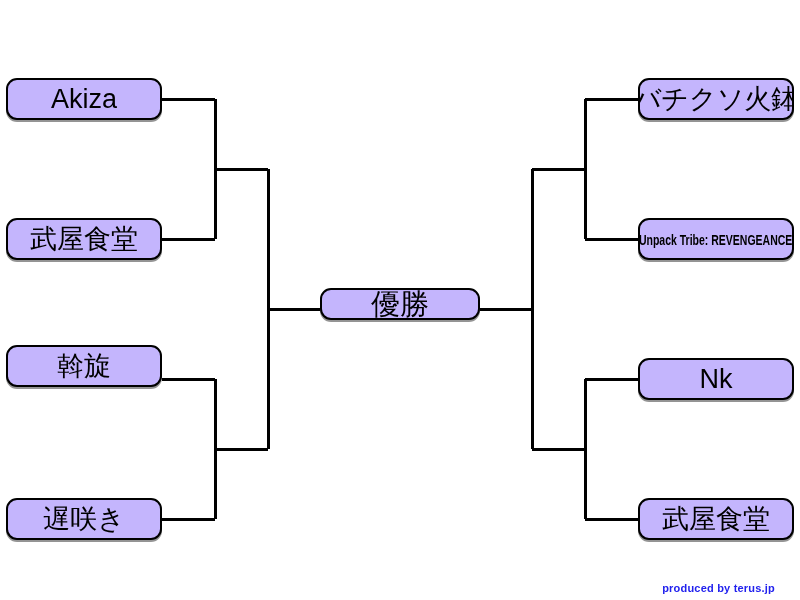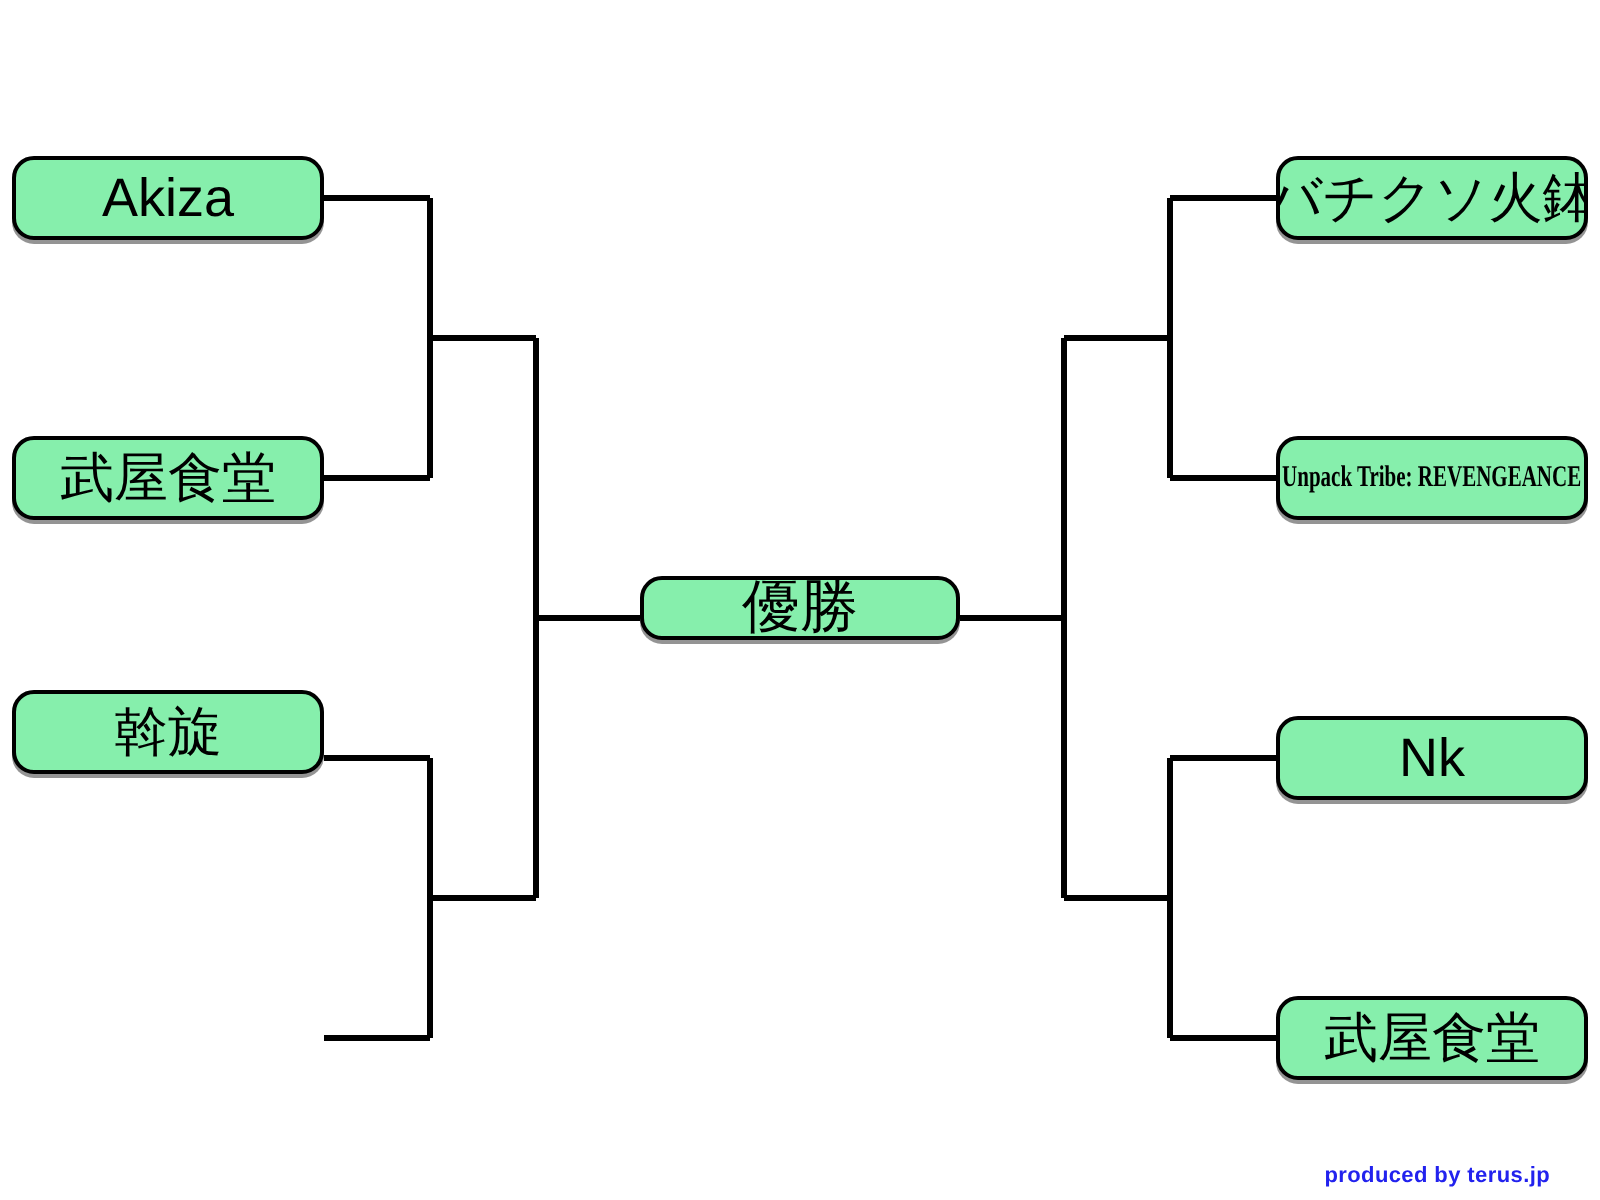--- a/index.html
+++ b/index.html
@@ -31,21 +31,21 @@
     top: 0;
     width: 800px;
     height: 600px;
     pointer-events: none;
   }
 
   
   .entry-box {
     position: absolute;
     box-sizing: border-box;
-    background: #86efac;
+    background: #c4b5fd;
     border: 2px solid #000000;
     border-radius: 11px;
     box-shadow: 0 2px 0 0 rgba(0,0,0,0.42);
     display: flex;
     align-items: center;
     justify-content: center;
     overflow: hidden;
   }
 
   .entry-label {
@@ -88,21 +88,21 @@
   }
 
   
   #box-left-1 { left: 6px;   top: 78px;  }
   #box-left-2 { left: 6px;   top: 218px; }
   #box-left-3 { left: 6px;   top: 345px; }
   #box-left-4 { left: 6px;   top: 498px; }
 
   
   #box-right-1 { left: 638px; top: 78px;  }
-  #box-right-2 { left: 638px; top: 218px; font-family: Liberation Serif, serif; }
+  #box-right-2 { left: 638px; top: 218px; }
   #box-right-3 { left: 638px; top: 358px; }
   #box-right-4 { left: 638px; top: 498px; }
 
   
   #footer-credit {
     position: absolute;
     right: 25px;
     bottom: 6px;
     font-size: 11px;
     font-weight: 700;
@@ -159,20 +159,23 @@
   </div>
 
   <div class="entry-box seed-box" id="box-left-2">
     <span class="entry-label">武屋食堂</span>
   </div>
 
   <div class="entry-box seed-box" id="box-left-3">
     <span class="entry-label">斡旋</span>
   </div>
 
+  <div class="entry-box seed-box" id="box-left-4">
+    <span class="entry-label">遅咲き</span>
+  </div>
 
   <div class="entry-box" id="box-champion">
     <span class="entry-label">優勝</span>
   </div>
 
   <div class="entry-box seed-box" id="box-right-1">
     <span class="entry-label">バチクソ火鉢</span>
   </div>
 
   <div class="entry-box seed-box condensed" id="box-right-2">

